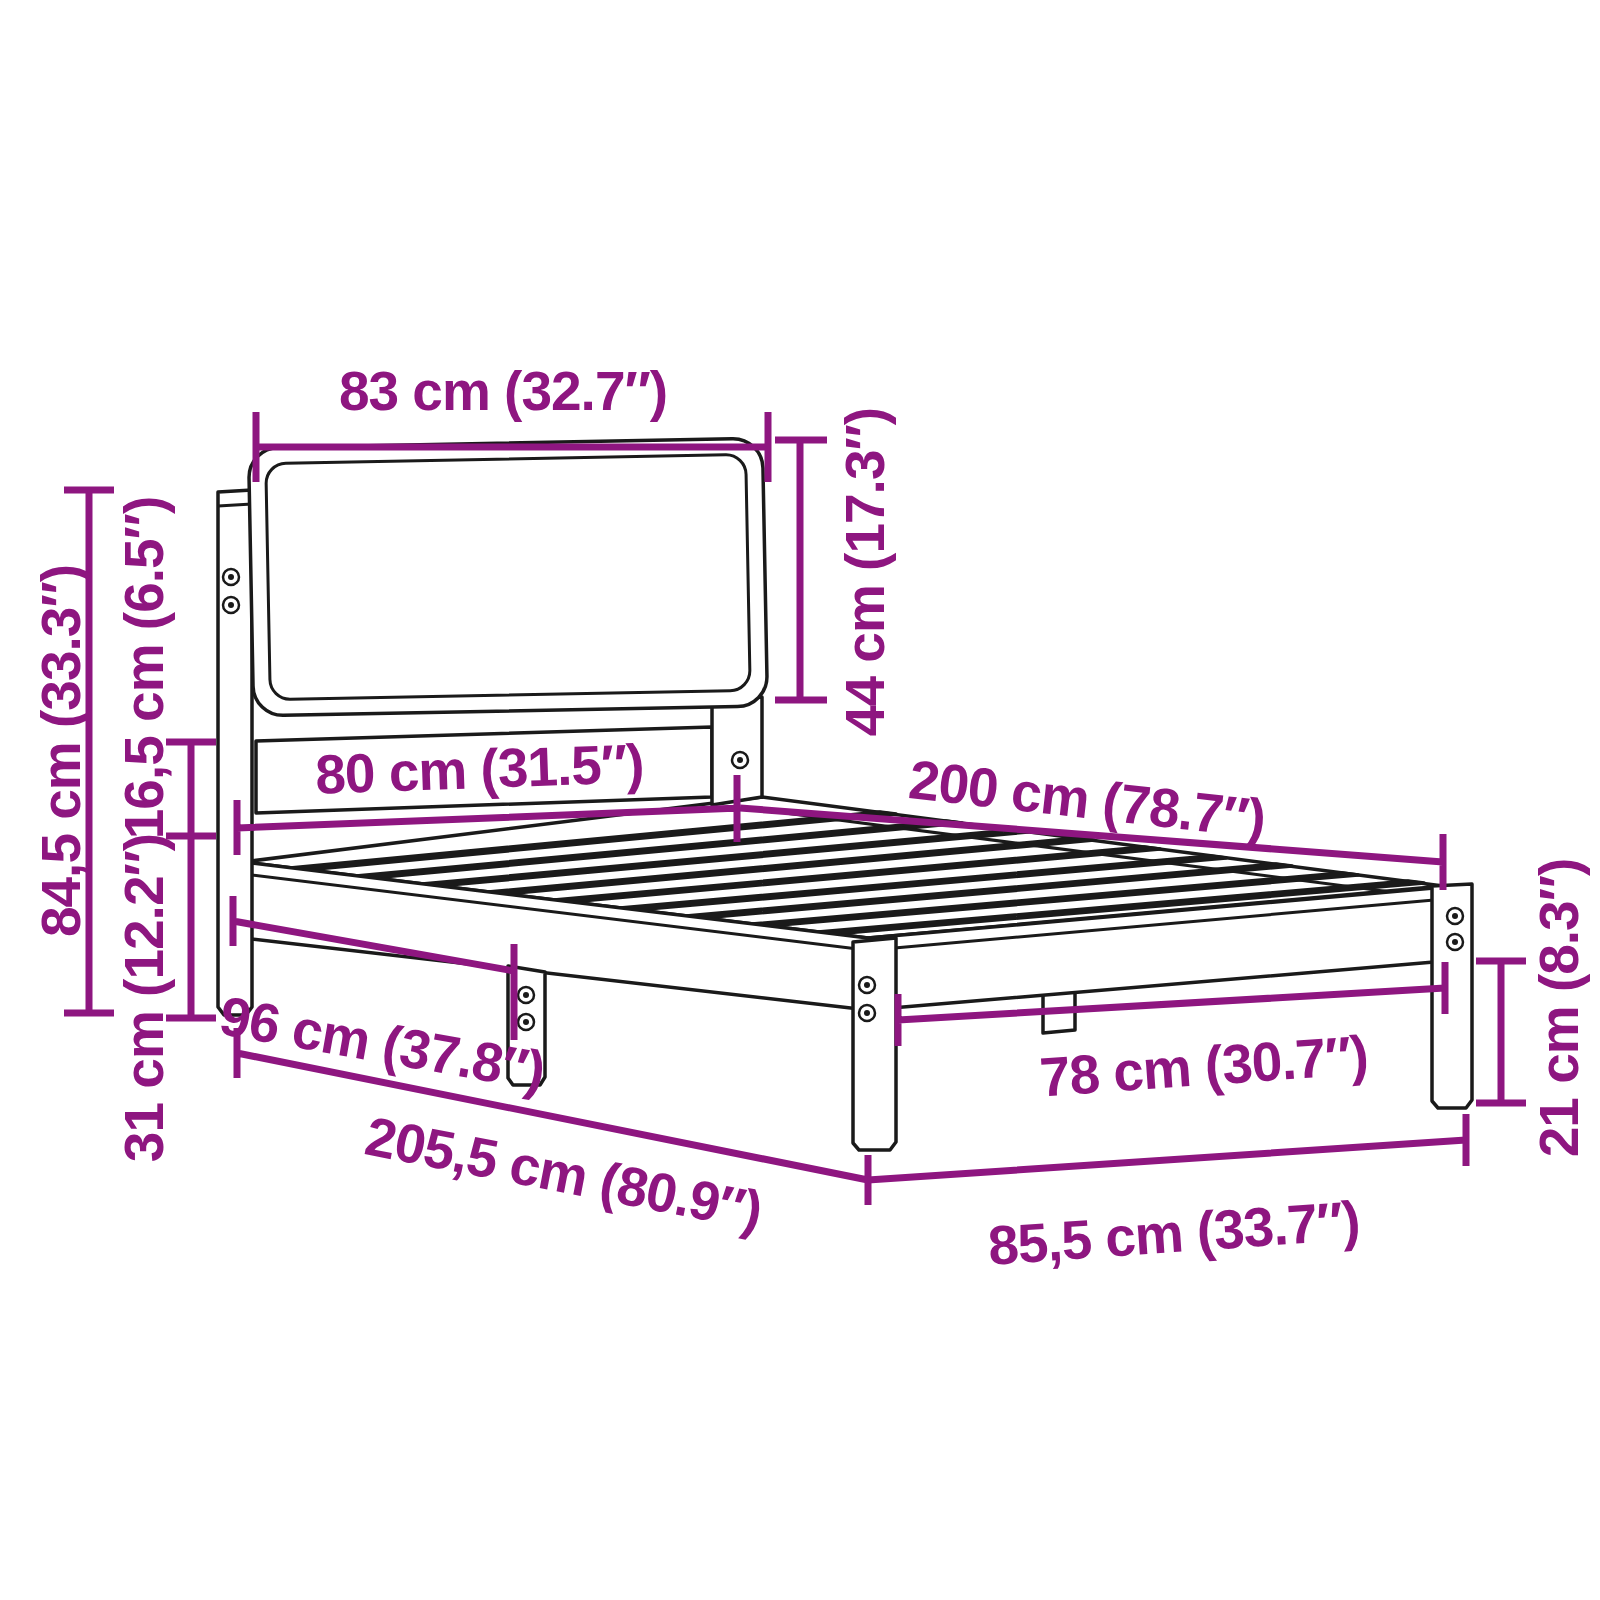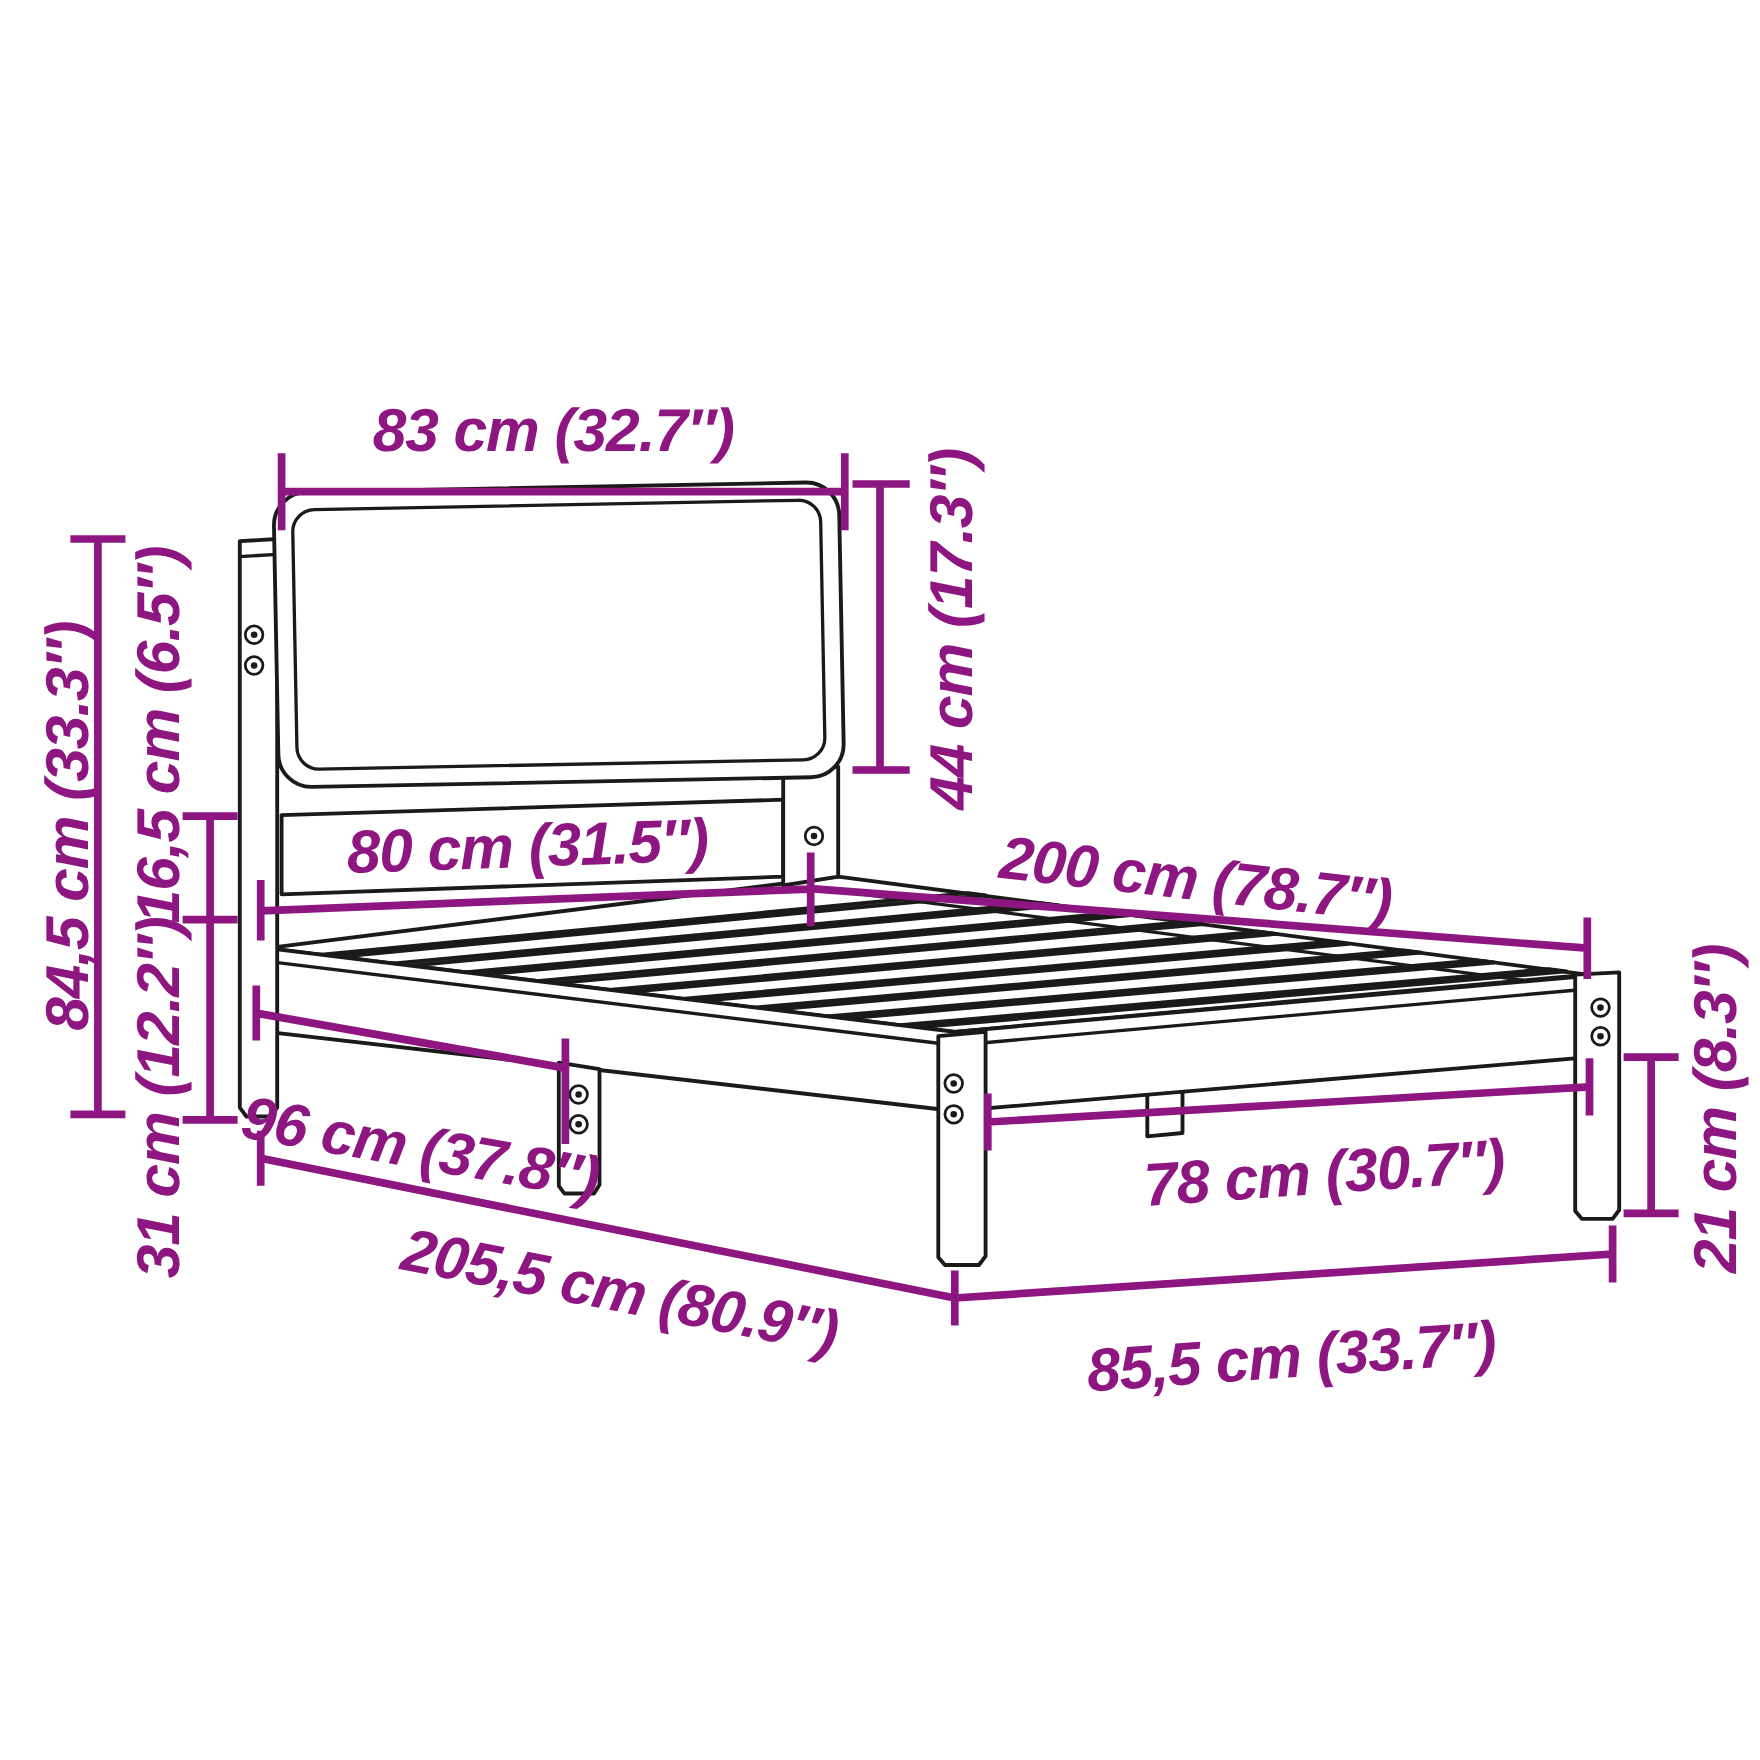--- a/index.html
+++ b/index.html
@@ -6,21 +6,21 @@
     --accent: #8E1680;
     --outline: #1A1A1A;
     --background: #FFFFFF;
   }
   * { margin: 0; padding: 0; }
   html, body {
     width: 1600px; height: 1600px;
     background: var(--background);
     font-family: "Liberation Sans", sans-serif;
   }
-  .stage { width: 1600px; height: 1600px; position: relative; font-style: italic; }
+  .stage { width: 1600px; height: 1600px; position: relative; }
   svg { display: block; }
   .ink {
     fill: #ffffff;
     stroke: var(--outline);
     stroke-width: 3.5;
     stroke-linejoin: round;
   }
   .ink-line {
     fill: none;
     stroke: var(--outline);

